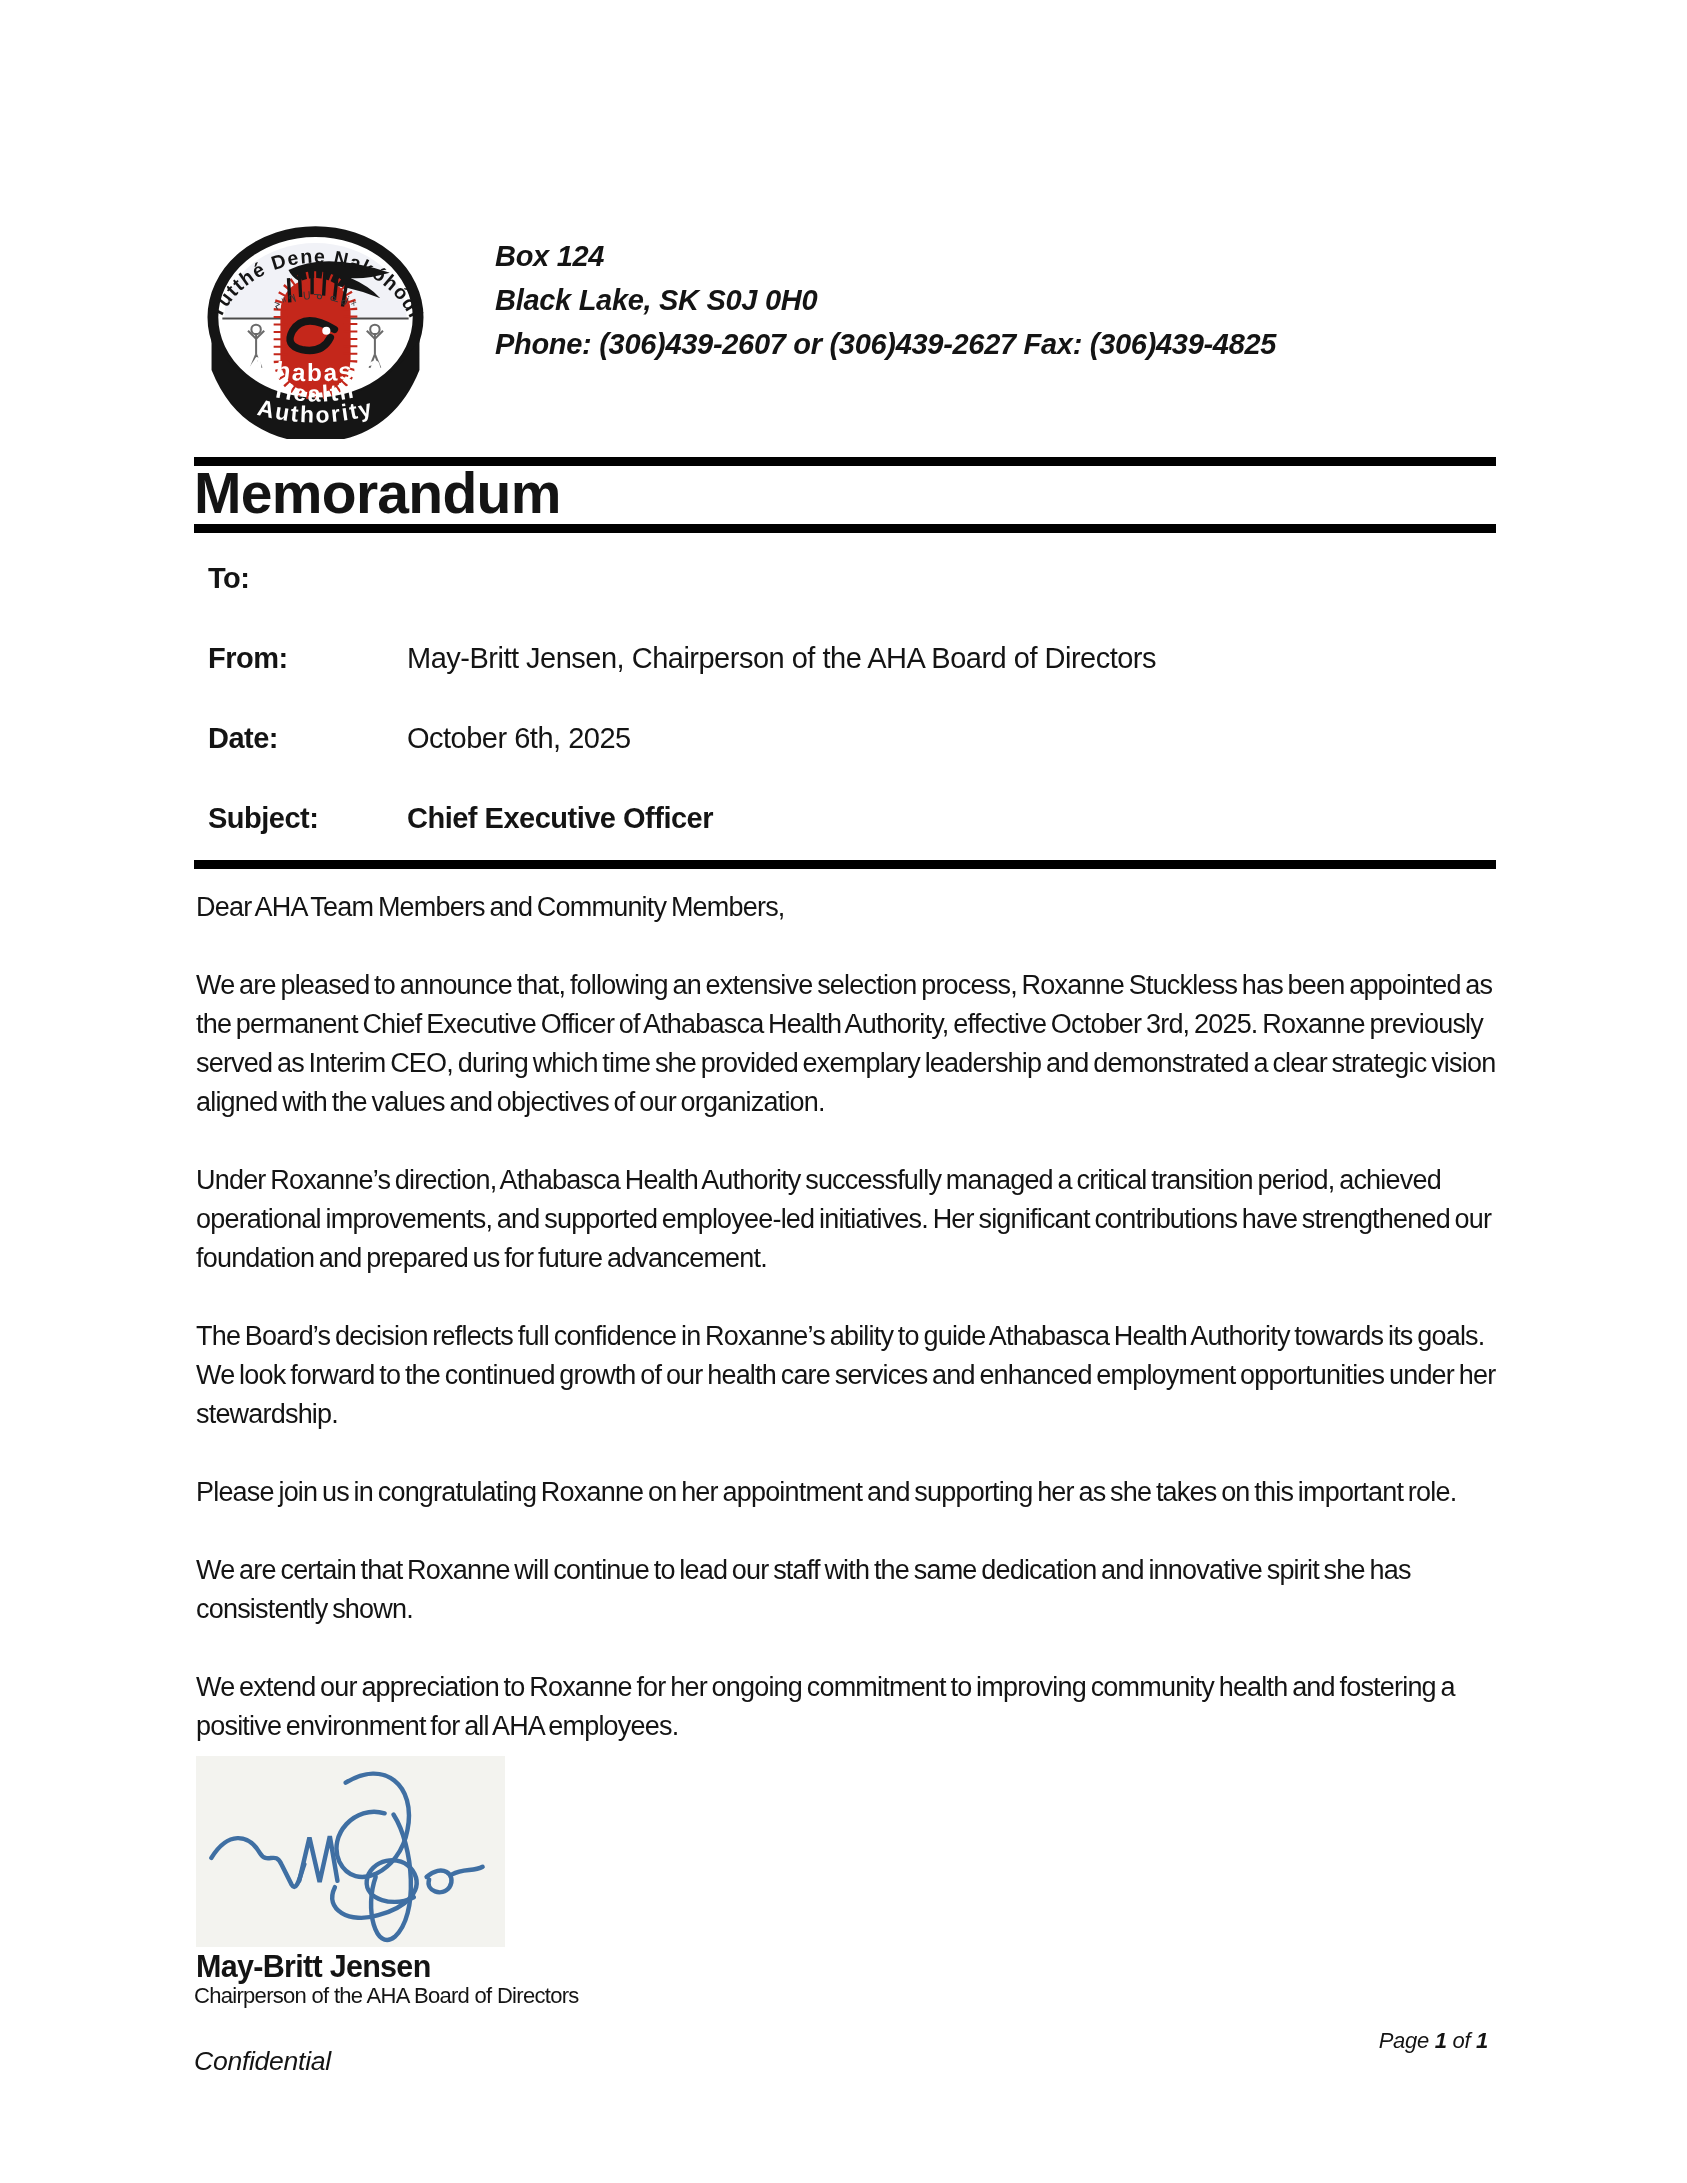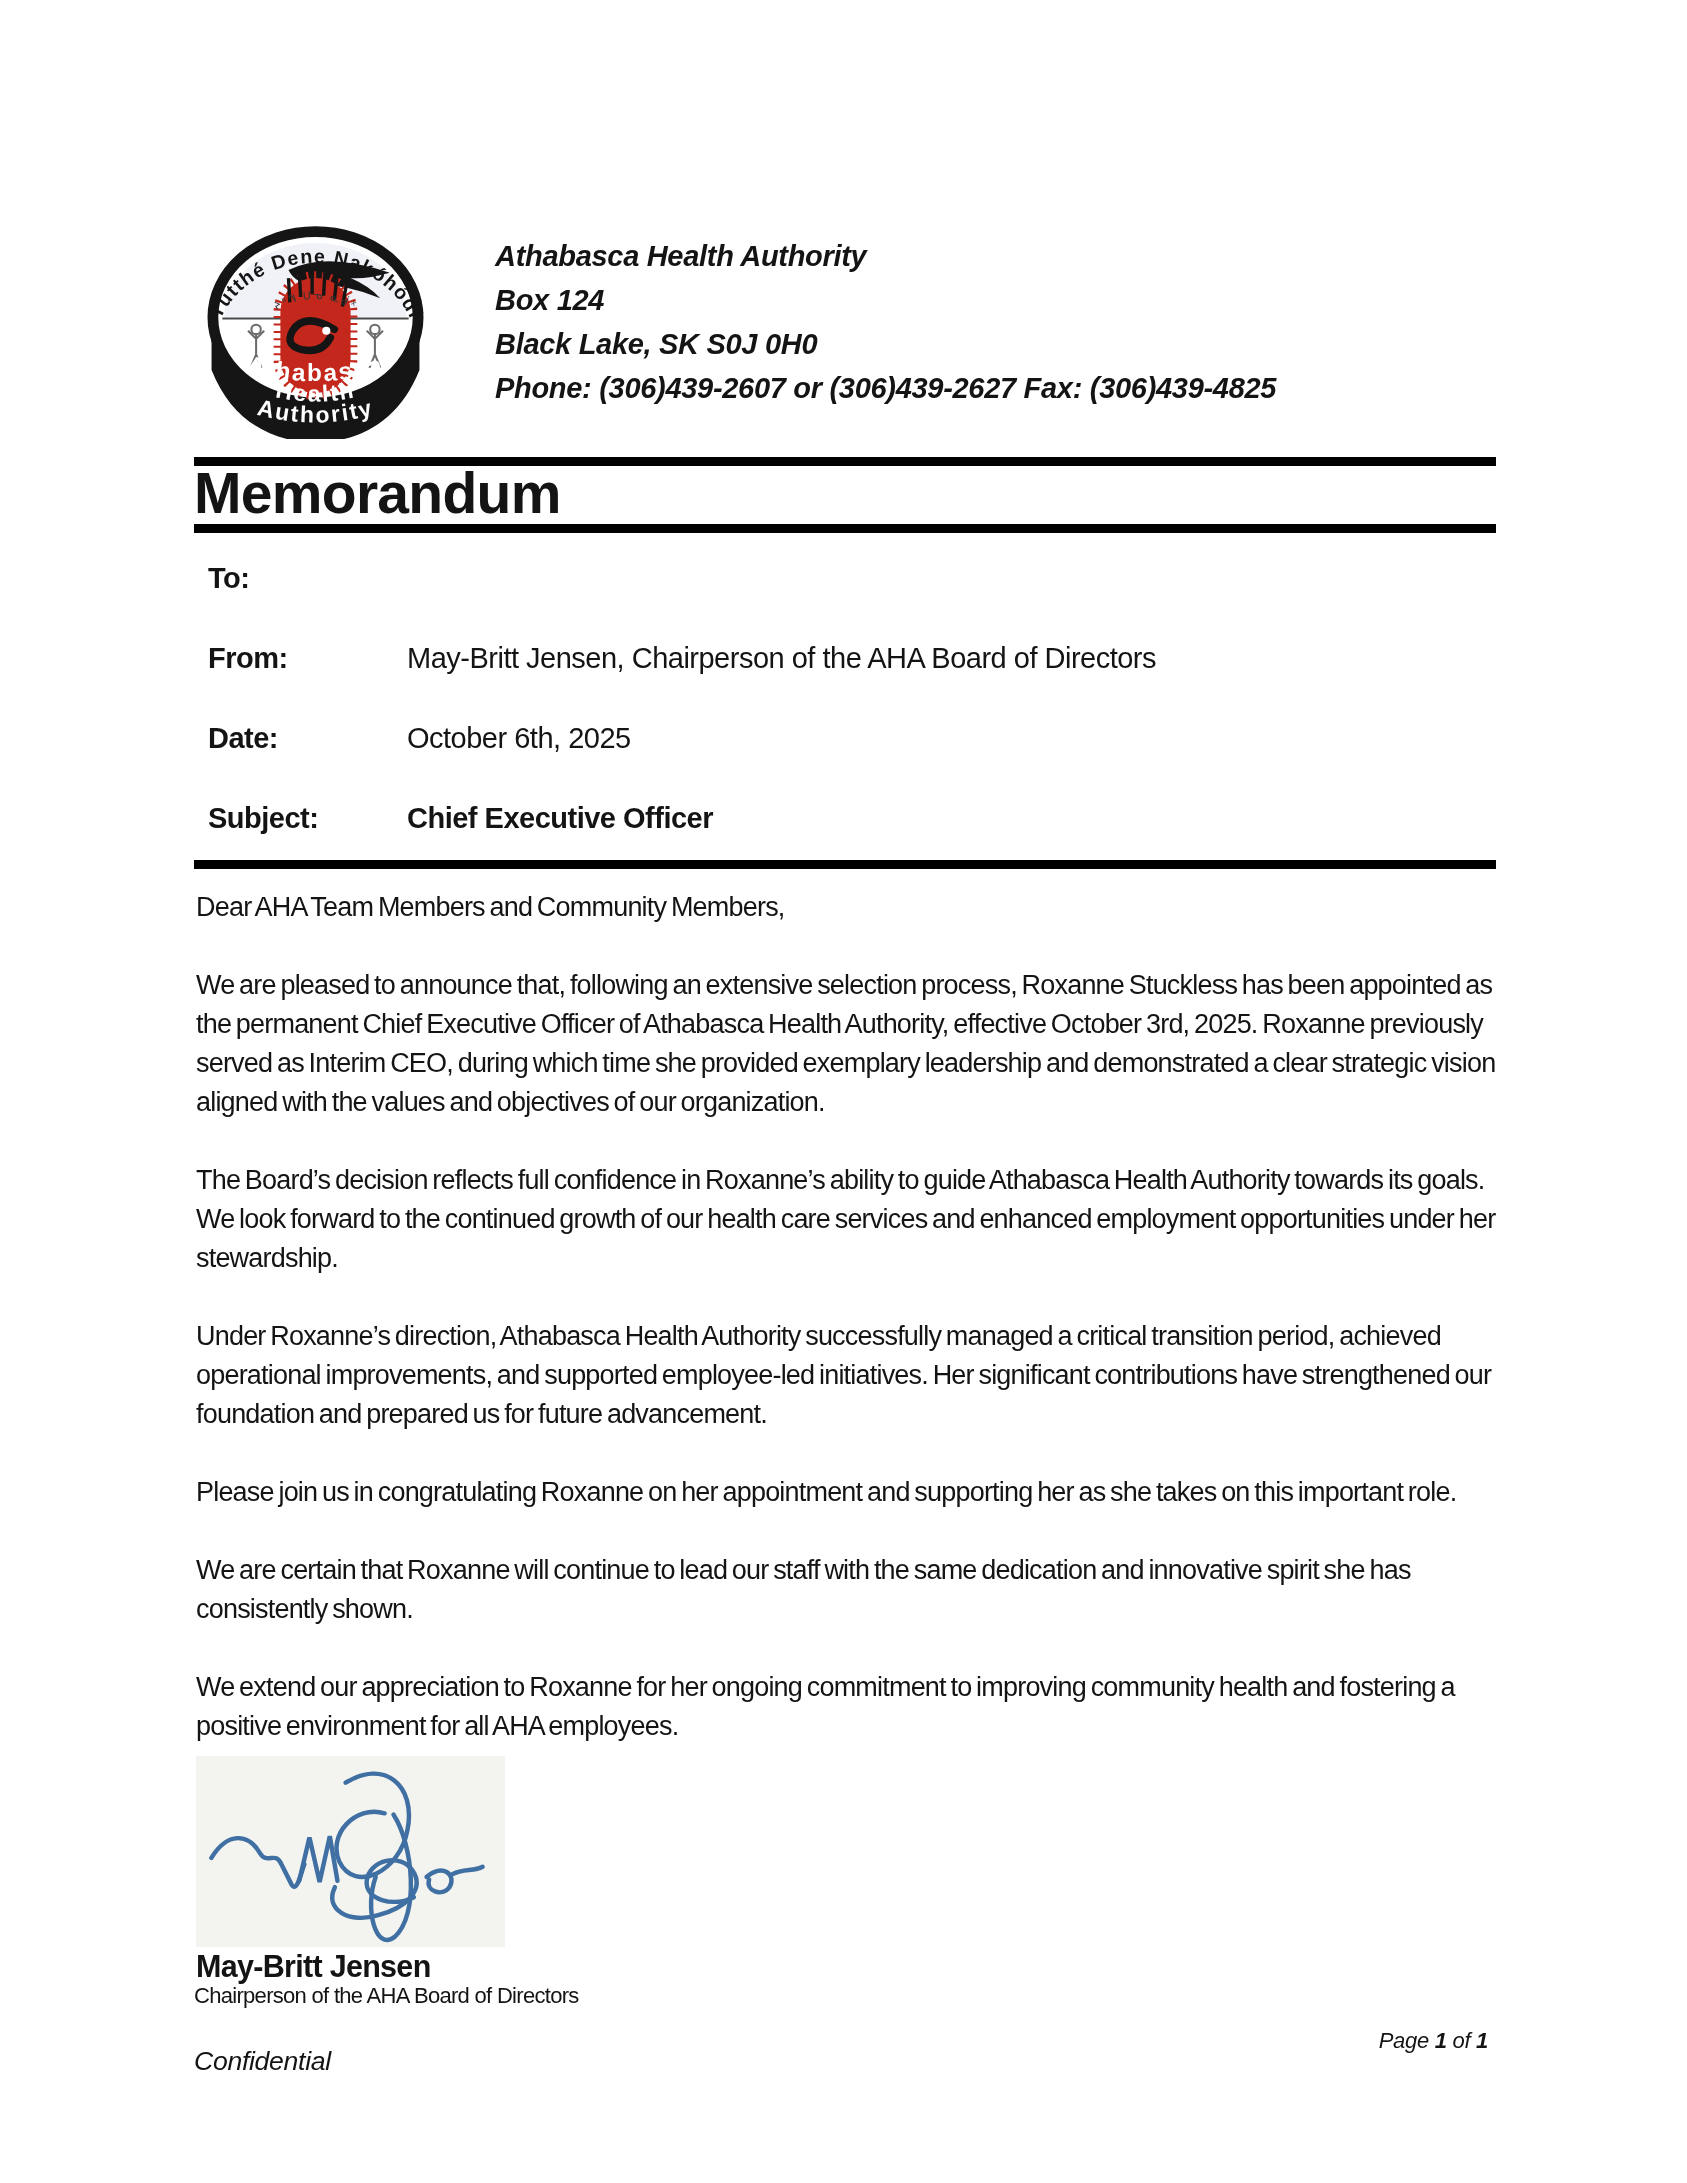--- a/index.html
+++ b/index.html
@@ -119,21 +119,20 @@
       <text font-family="Liberation Sans, sans-serif" font-size="34" font-weight="bold" fill="#ffffff" letter-spacing="3">
         <textPath href="#arcB2" startOffset="50%" text-anchor="middle">Health</textPath>
       </text>
       <text font-family="Liberation Sans, sans-serif" font-size="34" font-weight="bold" fill="#ffffff" letter-spacing="3">
         <textPath href="#arcB3" startOffset="50%" text-anchor="middle">Authority</textPath>
       </text>
     </svg>
   </div>
 
   <div class="org">
-    <div>Athabasca Health Authority</div>
     <div>Box 124</div>
     <div>Black Lake, SK S0J 0H0</div>
     <div>Phone: (306)439-2607 or (306)439-2627 Fax: (306)439-4825</div>
   </div>
 
   <div class="rule rule1"></div>
   <h1 class="title">Memorandum</h1>
   <div class="rule rule2"></div>
 
   <div class="meta">
@@ -152,22 +151,22 @@
       <div class="meta-label">Subject:</div>
       <div class="meta-value bold">Chief Executive Officer</div>
     </div>
   </div>
 
   <div class="rule rule3"></div>
 
   <div class="body">
     <p>Dear AHA Team Members and Community Members,</p>
     <p>We are pleased to announce that, following an extensive selection process, Roxanne Stuckless has been appointed as the permanent Chief Executive Officer of Athabasca Health Authority, effective October 3rd, 2025. Roxanne previously served as Interim CEO, during which time she provided exemplary leadership and demonstrated a clear strategic vision aligned with the values and objectives of our organization.</p>
+    <p>Under Roxanne’s direction, Athabasca Health Authority successfully managed a critical transition period, achieved operational improvements, and supported employee-led initiatives. Her significant contributions have strengthened our foundation and prepared us for future advancement.</p>
     <p>The Board’s decision reflects full confidence in Roxanne’s ability to guide Athabasca Health Authority towards its goals. We look forward to the continued growth of our health care services and enhanced employment opportunities under her stewardship.</p>
-    <p>Under Roxanne’s direction, Athabasca Health Authority successfully managed a critical transition period, achieved operational improvements, and supported employee-led initiatives. Her significant contributions have strengthened our foundation and prepared us for future advancement.</p>
     <p>Please join us in congratulating Roxanne on her appointment and supporting her as she takes on this important role.</p>
     <p>We are certain that Roxanne will continue to lead our staff with the same dedication and innovative spirit she has consistently shown.</p>
     <p>We extend our appreciation to Roxanne for her ongoing commitment to improving community health and fostering a positive environment for all AHA employees.</p>
   </div>
 
   <div class="sig-patch">
     <svg viewBox="0 0 465 300" xmlns="http://www.w3.org/2000/svg">
       <g fill="none" stroke="#3f6fa3" stroke-width="7" stroke-linecap="round">
         <path d="M14 160 C 40 118, 72 122, 90 152 C 102 172, 114 148, 124 170 L 140 202 C 148 216, 154 186, 160 170"></path>
         <path d="M152 196 L 168 128 L 184 198 L 200 126 L 212 196"></path>

